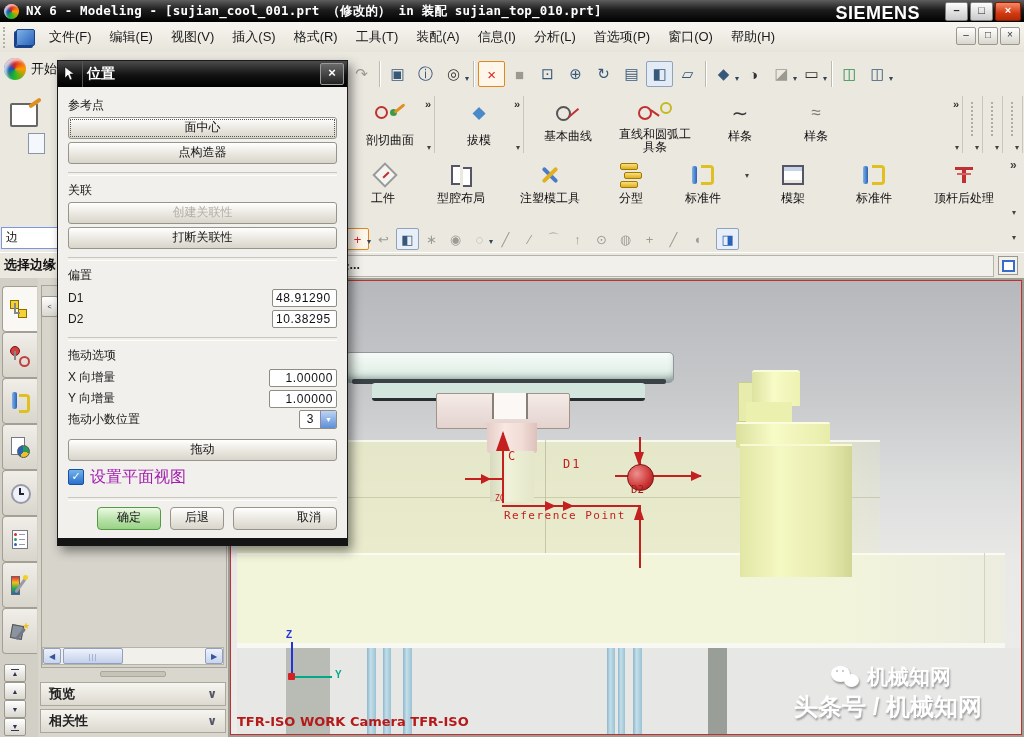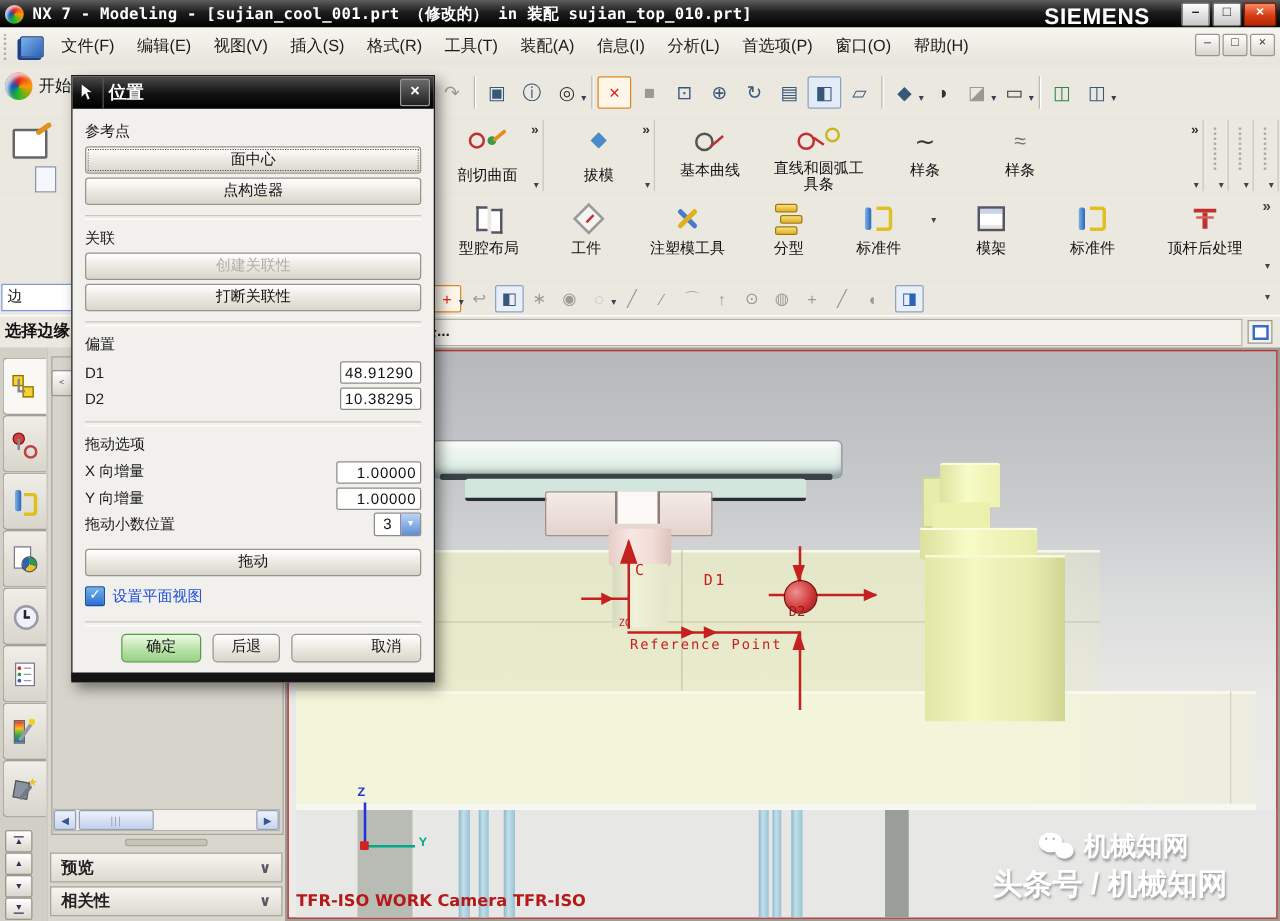--- a/index.html
+++ b/index.html
@@ -92,38 +92,38 @@
   .dbtn.disabled{color:#b2afa8;}
   .dsep{height:2px;border-top:1px solid #c9c6bc;border-bottom:1px solid #fdfdfb;margin:8px 0 6px 0;}
   .frow{display:flex;align-items:center;height:21px;}
   .frow .flabel{flex:1;font-size:12px;color:#1a1a1a;}
   .field{width:60px;height:15px;border:1px solid #8f8c84;border-radius:2px;background:#fff;font-size:12px;letter-spacing:.6px;padding:1px 0 0 3px;overflow:hidden;white-space:nowrap;color:#111;}
   .dd{width:36px;height:17px;border:1px solid #8f8c84;border-radius:2px;background:#fff;display:flex;overflow:hidden;}
   .dd .val{flex:1;font-size:12px;text-align:center;color:#111;padding-top:1px;}
   .dd .ddbtn{width:15px;background:linear-gradient(#bcd4f6,#5e8fd6);border-left:1px solid #88a;color:#fff;font-size:7px;display:flex;align-items:center;justify-content:center;}
   .chkrow{display:flex;align-items:center;height:24px;margin-top:4px;}
   .chk{width:14px;height:14px;background:linear-gradient(#72b4e8,#2a6fd0);border:1px solid #1a4fa0;border-radius:2px;color:#fff;font-size:11px;line-height:13px;text-align:center;}
-  .chkrow .clabel{font-size:12px;margin-left:6px;color:#1d4ed8;}
+  .chkrow .clabel{font-size:16px;margin-left:6px;color:#a21caf;}
   .btnrow{display:flex;justify-content:flex-end;gap:9px;margin-top:4px;}
   .dlg-btn{height:21px;border:1px solid #979489;border-radius:4px;background:linear-gradient(#fff,#ece9e2 50%,#d8d5cc);font-size:12px;color:#111;text-align:center;line-height:19px;}
   .dlg-btn.ok{width:62px;background:linear-gradient(#ecfae4,#b8e2a8 55%,#99d287);border:1px solid #569a46;}
   .dlg-btn.back{width:52px;}
   .dlg-btn.cancel{width:54px;padding-left:48px;}
   
   .csq{display:inline-block;}
   .wm{color:#fff;font-weight:bold;text-shadow:1px 2px 2px #9a9a9a;}
 </style>
 </head>
 <body>
 
 <div id="app">
 
   <div id="titlebar" class="abs">
     <span id="nx-logo"></span>
-    <span class="title-text">NX 7 - Modeling - [sujian_cool_001.prt （修改的）  in 装配 sujian_top_010.prt]</span>
+    <span class="title-text">NX 6 - Modeling - [sujian_cool_001.prt （修改的）  in 装配 sujian_top_010.prt]</span>
     <span class="brand">SIEMENS</span>
     <span class="tbtns">
       <span class="win-btn">–</span>
       <span class="win-btn">□</span>
       <span class="win-btn close">×</span>
     </span>
   </div>
 
   <div id="menubar" class="abs">
     <span class="grip"></span>
@@ -243,33 +243,33 @@
       <span class="dots"></span>
       <span class="gdd">▾</span>
     </div>
   <div class="stub" style="left:1004px;">
       <span class="dots"></span>
       <span class="gdd">▾</span>
     </div>
 
   <div id="row3" class="abs tbrow"></div>
   <div class="abs" style="left:348px;top:160px;display:flex;align-items:flex-start;">
+    <div class="mold-item" style="width:70px;">
+      <span class="micon">
+        <span class="csq" style="width:14px;height:14px;border:2px solid #999;transform:rotate(45deg);background:#f4f4f0;"></span>
+        <span class="csq" style="width:8px;height:2px;background:#c03030;transform:rotate(-45deg);margin-left:-12px;"></span>
+      </span>
+      <span>工件</span>
+    </div>
     <div class="mold-item" style="width:86px;">
       <span class="micon">
         <span class="csq" style="width:7px;height:16px;border:2px solid #556;border-right:none;background:#fff;"></span>
         <span class="csq" style="width:7px;height:16px;border:2px solid #556;border-left:none;background:#fff;margin-left:3px;margin-top:4px;"></span>
       </span>
       <span>型腔布局</span>
-    </div>
-    <div class="mold-item" style="width:70px;">
-      <span class="micon">
-        <span class="csq" style="width:14px;height:14px;border:2px solid #999;transform:rotate(45deg);background:#f4f4f0;"></span>
-        <span class="csq" style="width:8px;height:2px;background:#c03030;transform:rotate(-45deg);margin-left:-12px;"></span>
-      </span>
-      <span>工件</span>
     </div>
     <div class="mold-item" style="width:92px;">
       <span class="micon">
         <span class="csq" style="width:20px;height:4px;background:#4a7ac8;transform:rotate(45deg);border-radius:2px;"></span>
         <span class="csq" style="width:20px;height:4px;background:#e0b020;transform:rotate(-45deg);border-radius:2px;margin-left:-20px;"></span>
       </span>
       <span>注塑模工具</span>
     </div>
     <div class="mold-item" style="width:70px;">
       <span class="micon">

